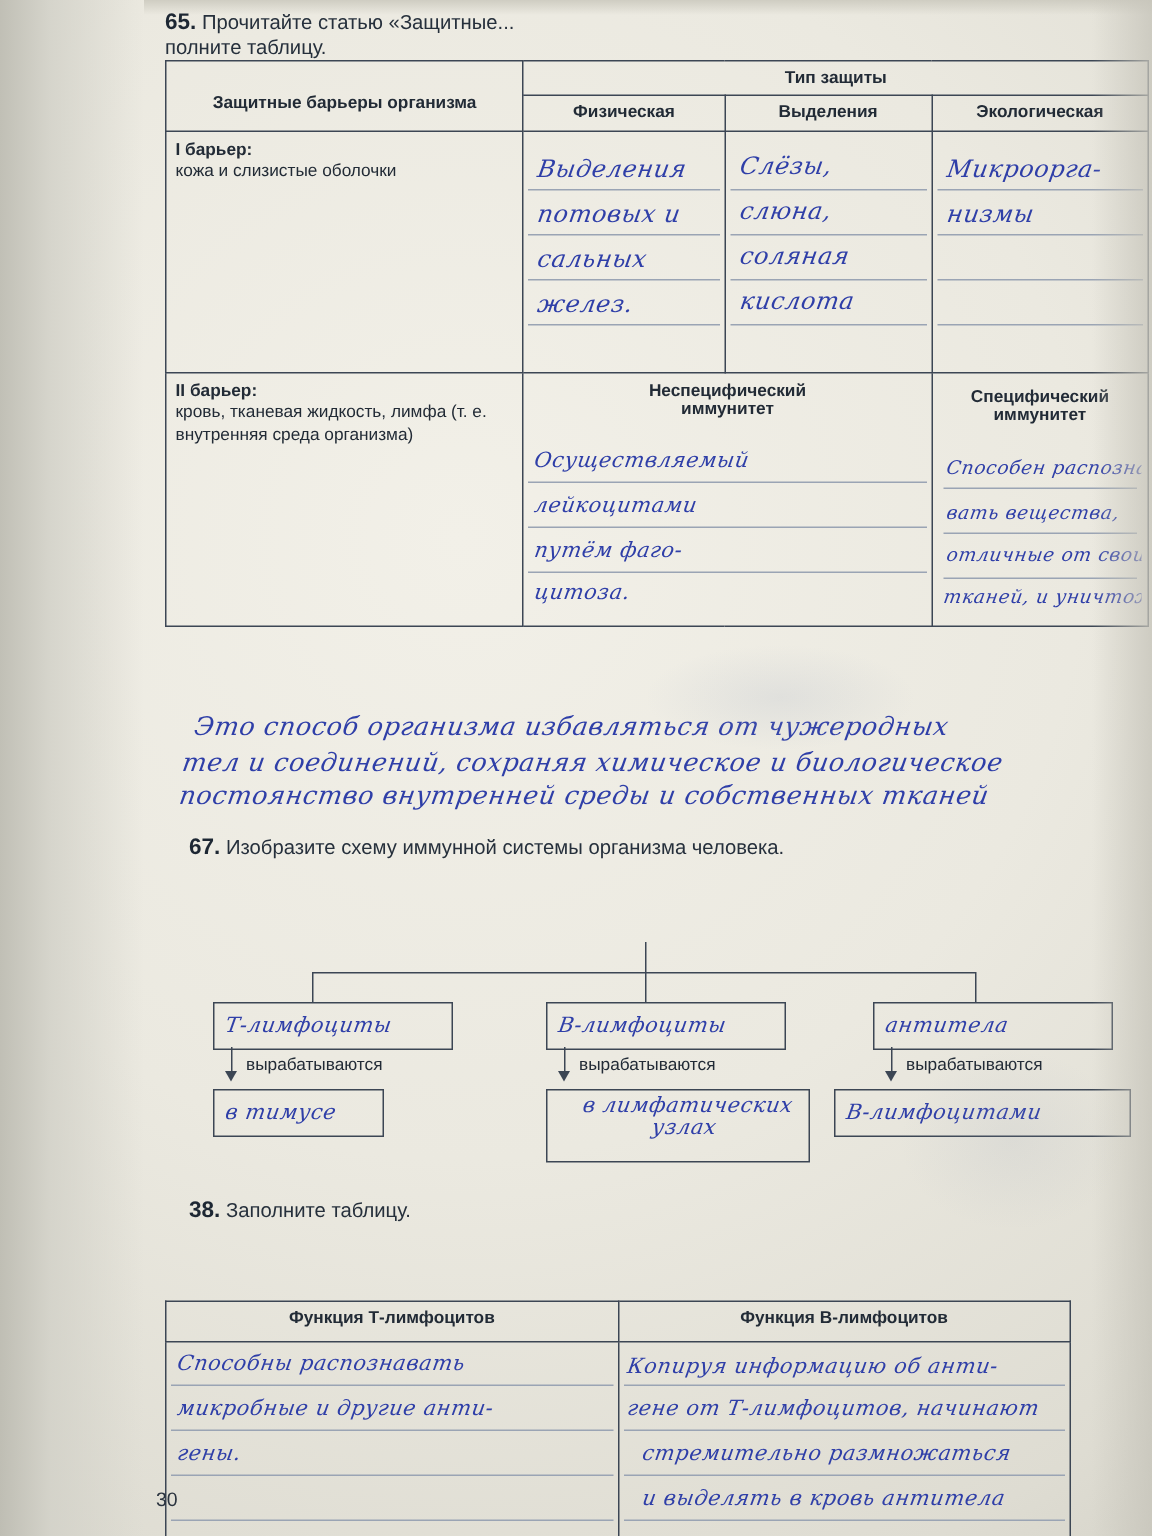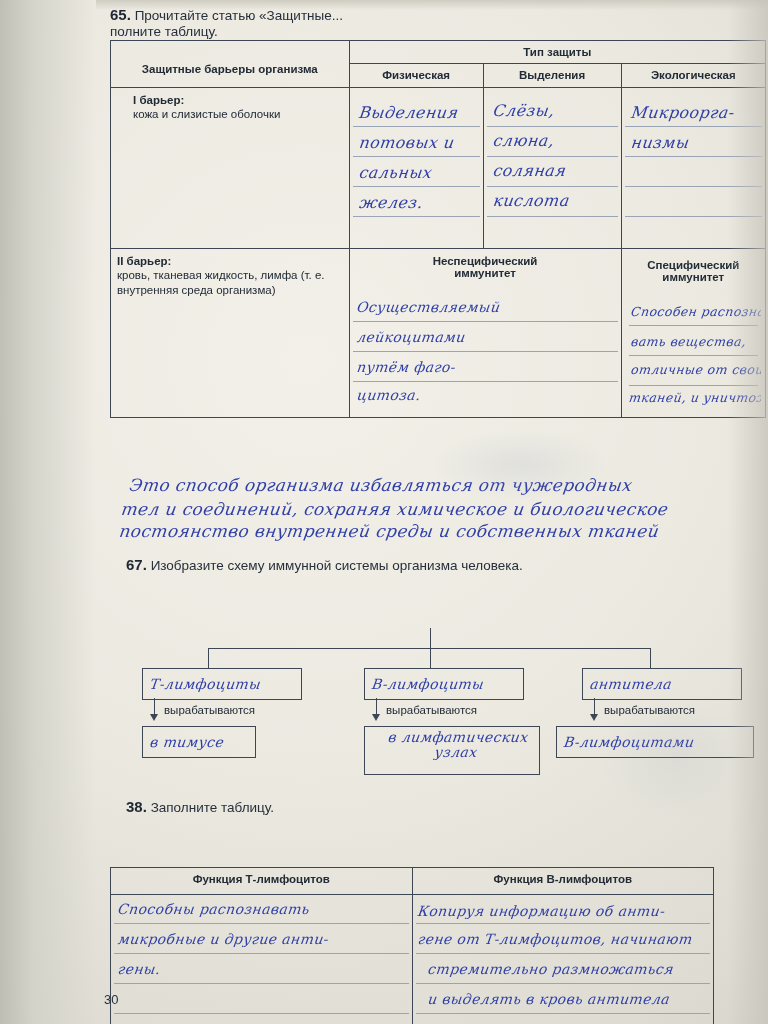--- a/index.html
+++ b/index.html
@@ -119,21 +119,21 @@
                 <div class="hdr">Физическая</div>
               </td>
           <td style="width:138px;">
                 <div class="hdr">Выделения</div>
               </td>
           <td style="width:144px;">
                 <div class="hdr">Экологическая</div>
               </td>
         </tr>
         <tr>
-          <td style="height:160px;padding-left:16px;">
+          <td style="height:160px;">
             <div class="cellhead">
               <b>I барьер:</b><br>
               <span>кожа и слизистые оболочки</span>
             </div>
           </td>
           <td class="ruled">
             <div style="position:relative;height:160px;">
               <div class="line" style="top:38px;"></div>
                   <div class="line" style="top:68px;"></div>
               <div class="line" style="top:98px;"></div>

